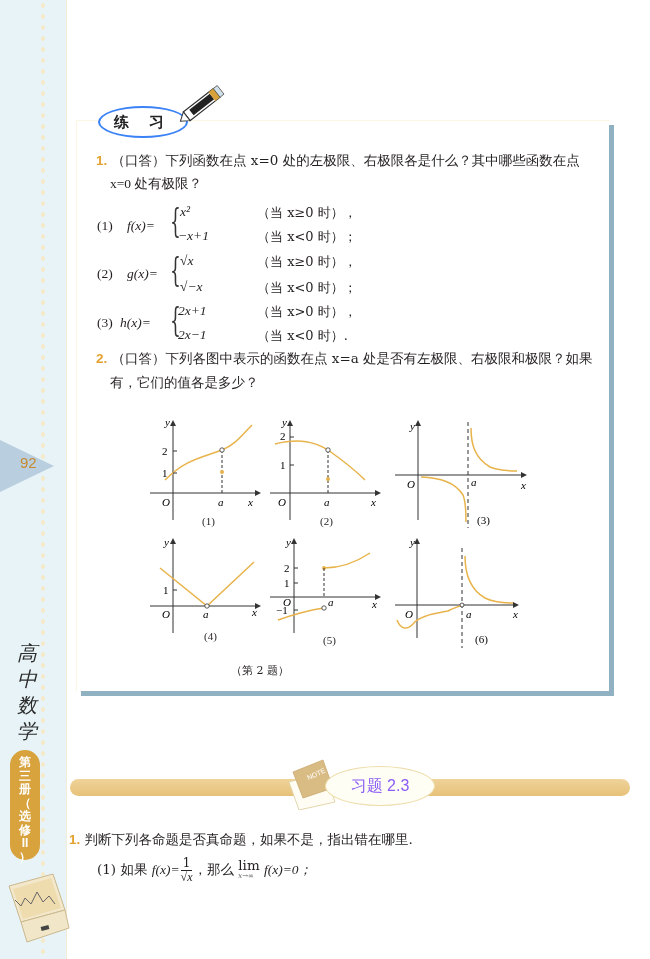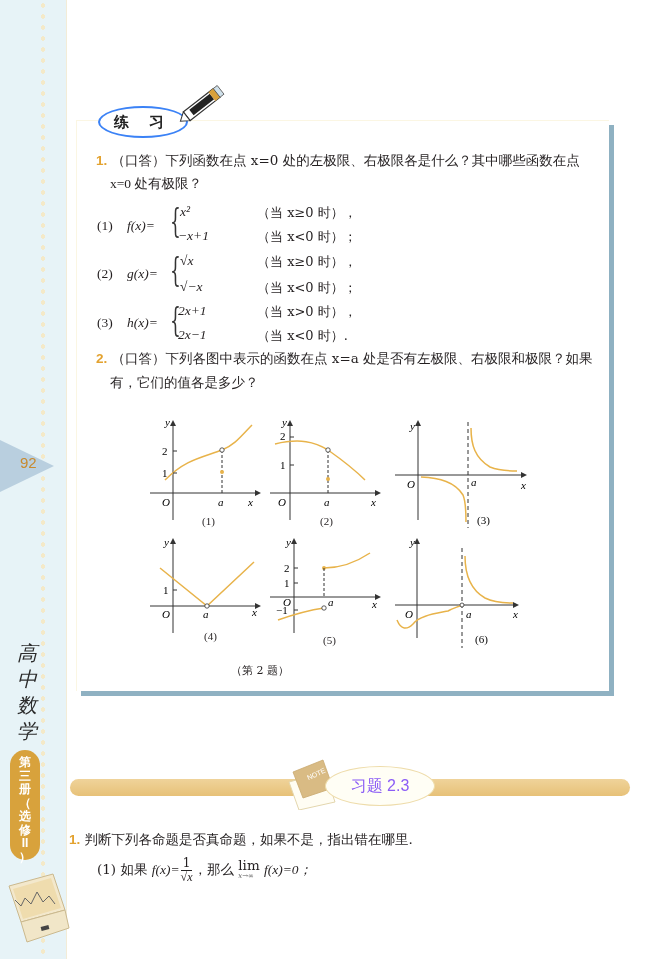--- a/index.html
+++ b/index.html
@@ -181,21 +181,21 @@
 
 <div class="piece" style="left:97px; top:266px;">(2)</div>
 <div class="piece math" style="left:127px; top:266px;">g(x)=</div>
 <div class="brace" style="left:170px; top:252px;">{</div>
 <div class="piece math" style="left:180px; top:253px;">√x</div>
 <div class="piece math" style="left:180px; top:279px;">√−x</div>
 <div class="cond" style="left:257px; top:253px;">（当 x≥0 时），</div>
 <div class="cond" style="left:257px; top:279px;">（当 x&lt;0 时）；</div>
 
 <div class="piece" style="left:97px; top:315px;">(3)</div>
-<div class="piece math" style="left:127px; top:315px;">h(x)=</div>
+<div class="piece math" style="left:120px; top:315px;">h(x)=</div>
 <div class="brace" style="left:170px; top:302px;">{</div>
 <div class="piece math" style="left:178px; top:303px;">2x+1</div>
 <div class="piece math" style="left:178px; top:327px;">2x−1</div>
 <div class="cond" style="left:257px; top:303px;">（当 x&gt;0 时），</div>
 <div class="cond" style="left:257px; top:327px;">（当 x&lt;0 时）.</div>
 
 <div class="q" style="left:96px; top:346px;">
   <span class="qnum">2.</span>
   <span>（口答）下列各图中表示的函数在点 x=a 处是否有左极限、右极限和极限？如果</span>
 </div>

